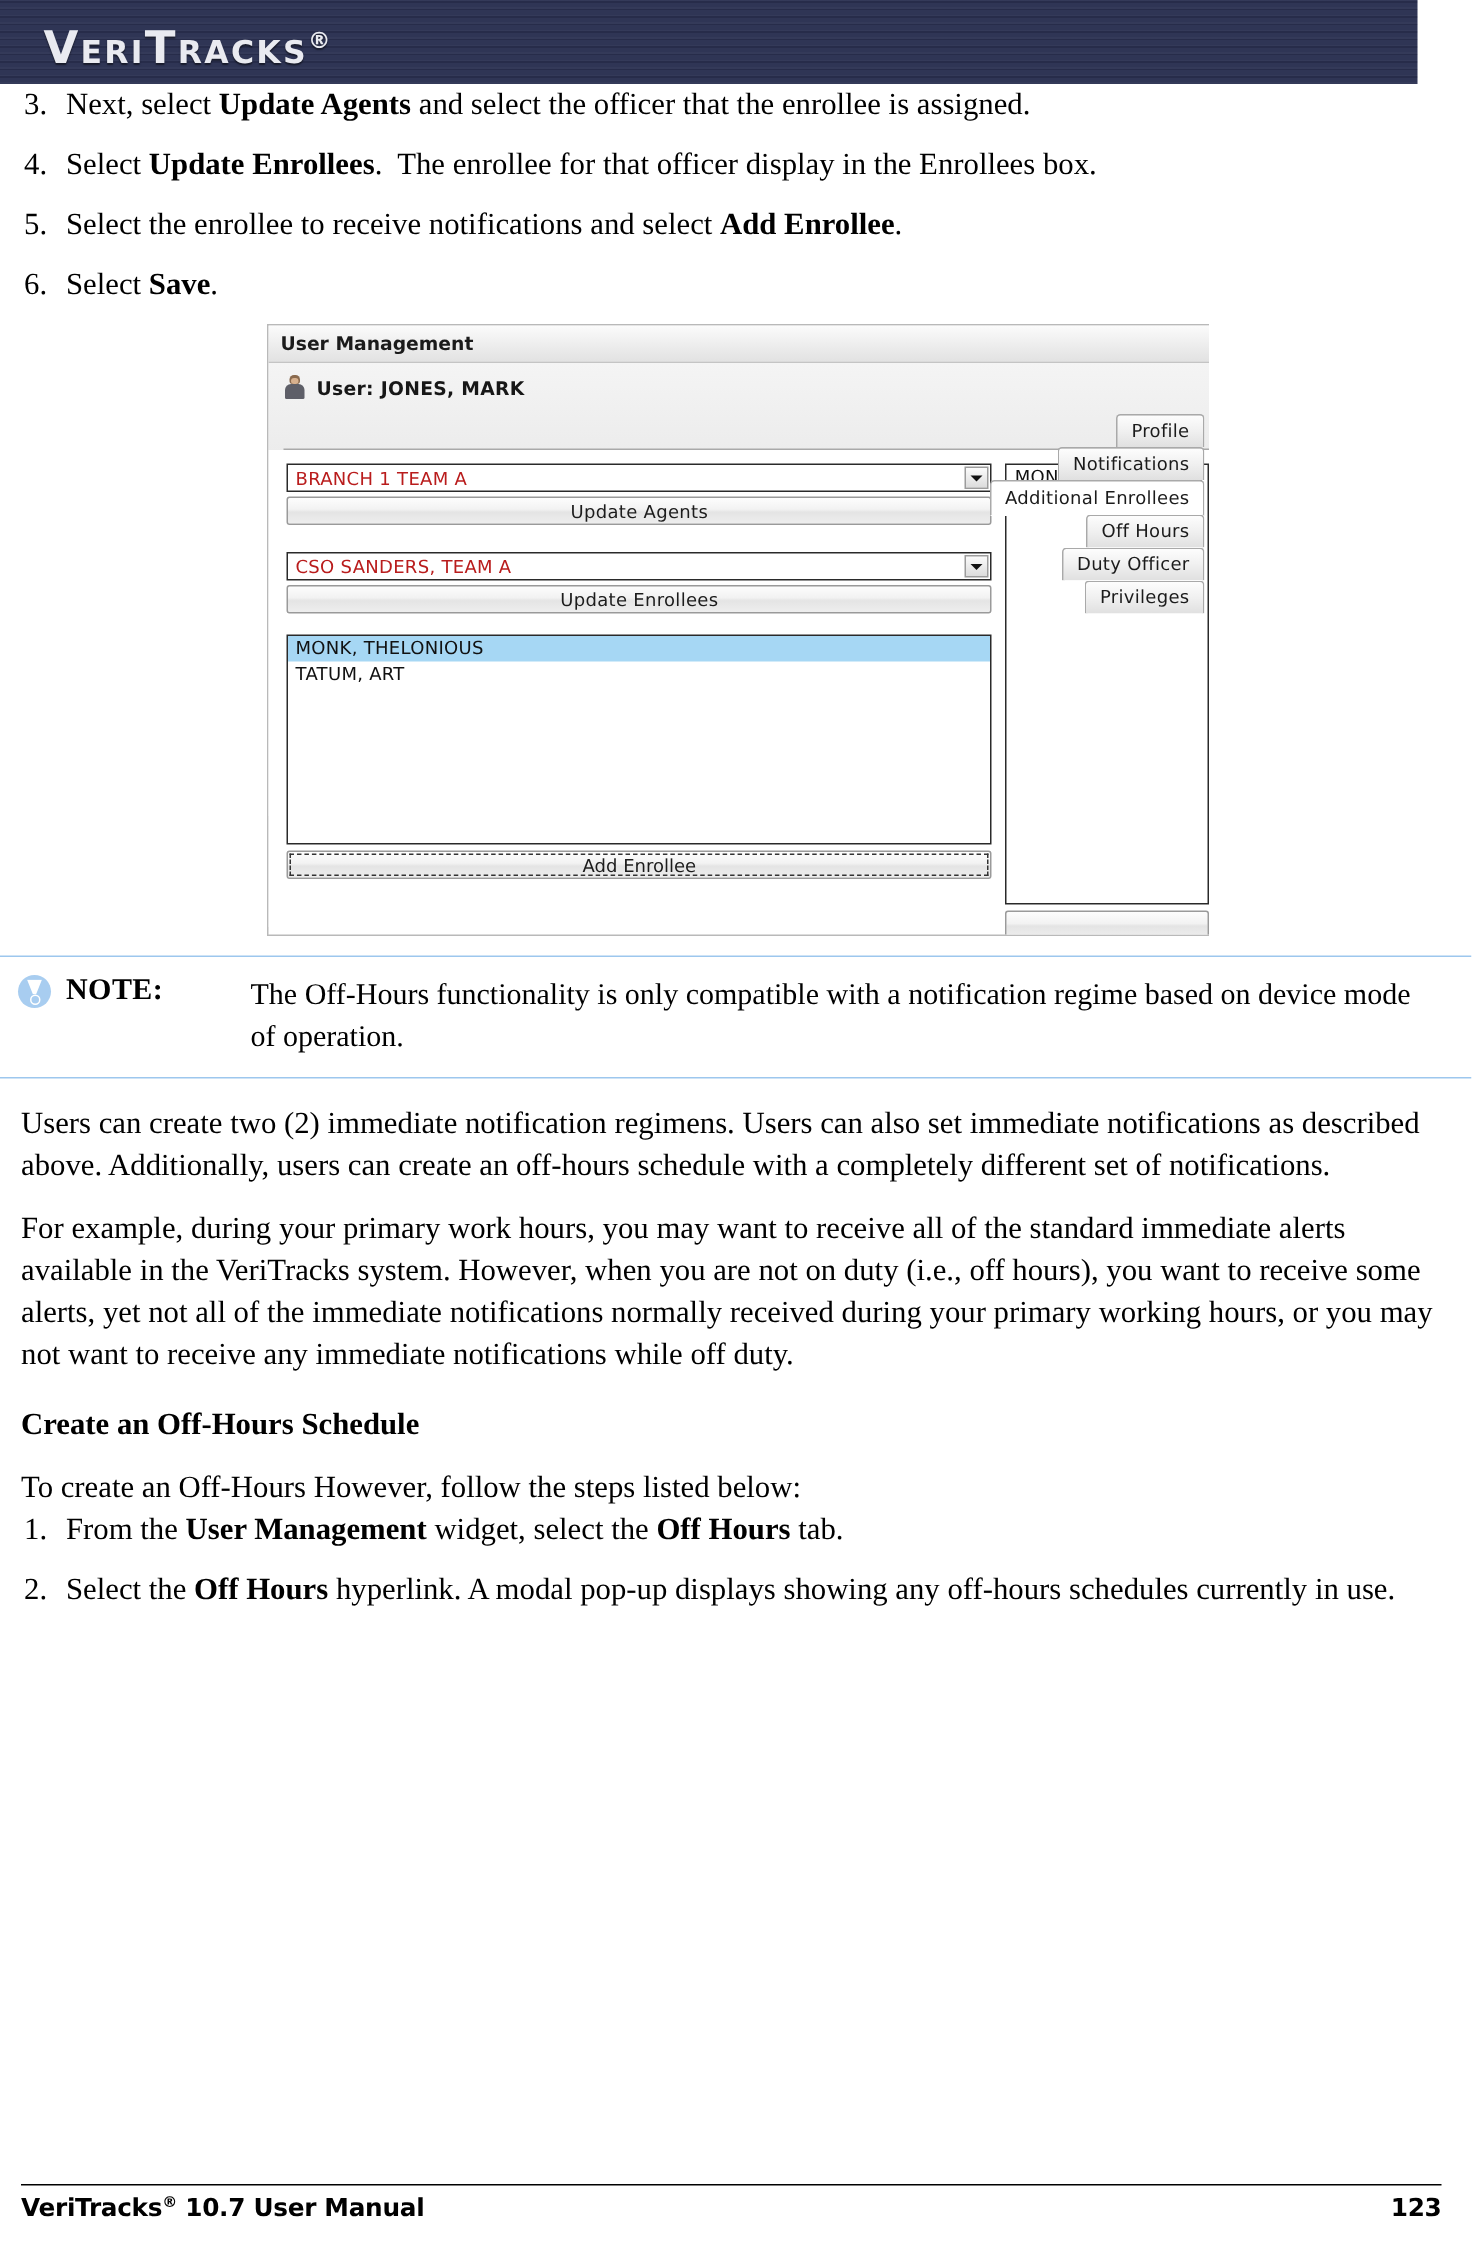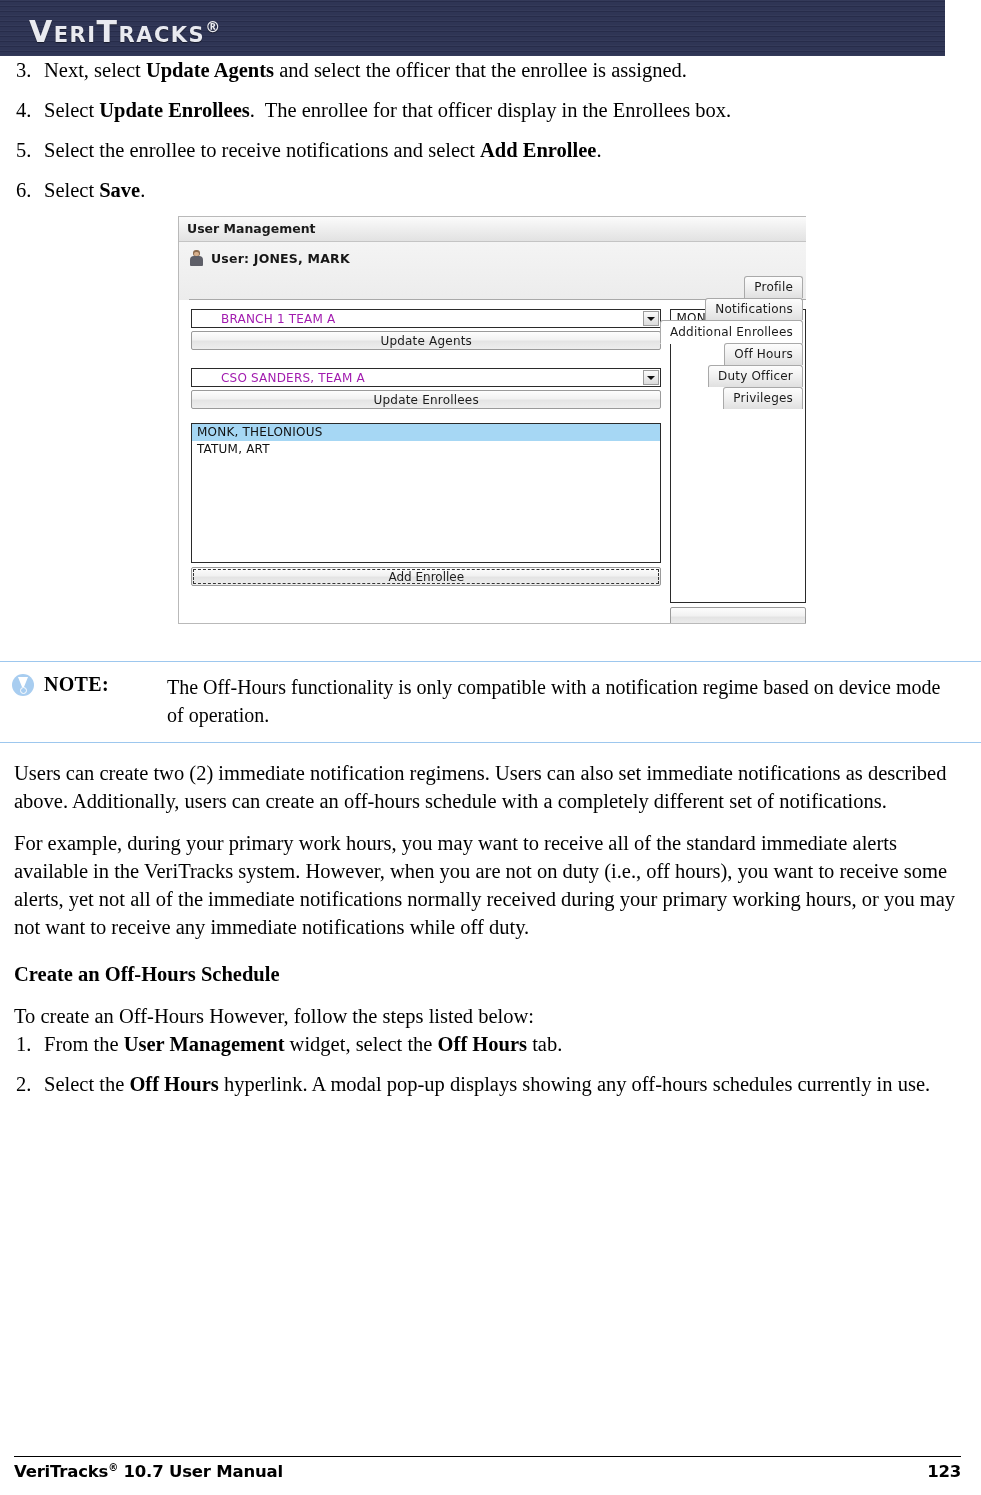--- a/index.html
+++ b/index.html
@@ -224,24 +224,23 @@
     height: 19px;
     border: 1px solid #2a2a2a;
     background: #ffffff;
     box-sizing: border-box;
     display: flex;
     align-items: center;
   }
   .combo .val {
     font-size: 12px;
     padding-left: 5px;
-    color: #a21caf;
+    color: #b91c1c;
     letter-spacing: 0.2px;
     white-space: nowrap;
-    margin-left: 24px;
   }
   .combo .arrow {
     position: absolute;
     right: 1px; top: 1px;
     width: 16px; height: 15px;
     background: linear-gradient(to bottom, #fbfbfb, #dcdcdc);
     border: 1px solid #9c9c9c;
     box-sizing: border-box;
     display: flex; align-items: center; justify-content: center;
   }
@@ -334,21 +333,21 @@
   .h2 {
     font-family: "DejaVu Sans", sans-serif;
     font-size: 20px;
     font-weight: bold;
     color: #000;
     margin: 26px 0 0 14px;
     letter-spacing: -0.2px;
   }
 
   .note-block {
-    margin-top: 30px;
+    margin-top: 6px;
     border-top: 1px solid #9dc7ee;
     border-bottom: 1px solid #9dc7ee;
     padding: 11px 0 13px 0;
     position: relative;
     min-height: 52px;
   }
   .note-ico {
     position: absolute;
     left: 12px; top: 12px;
     width: 22px; height: 22px;

